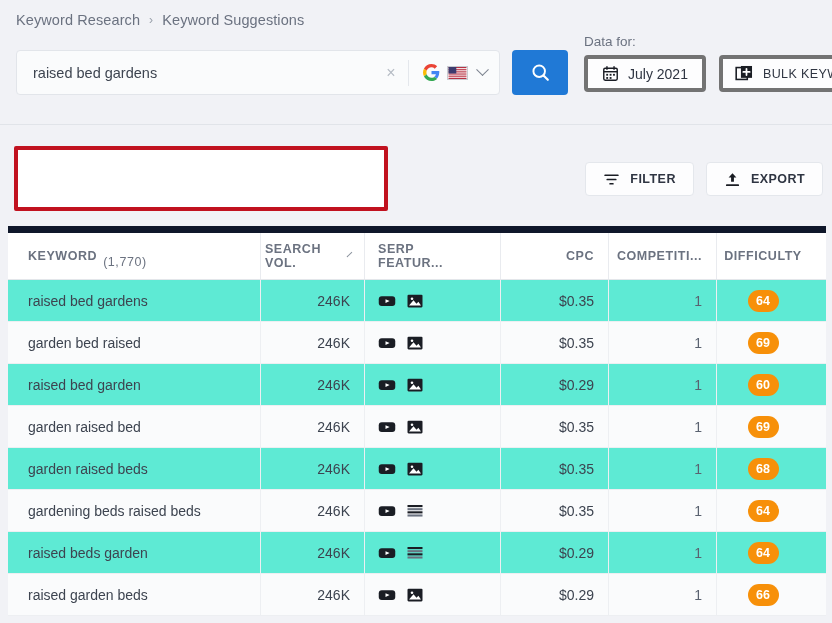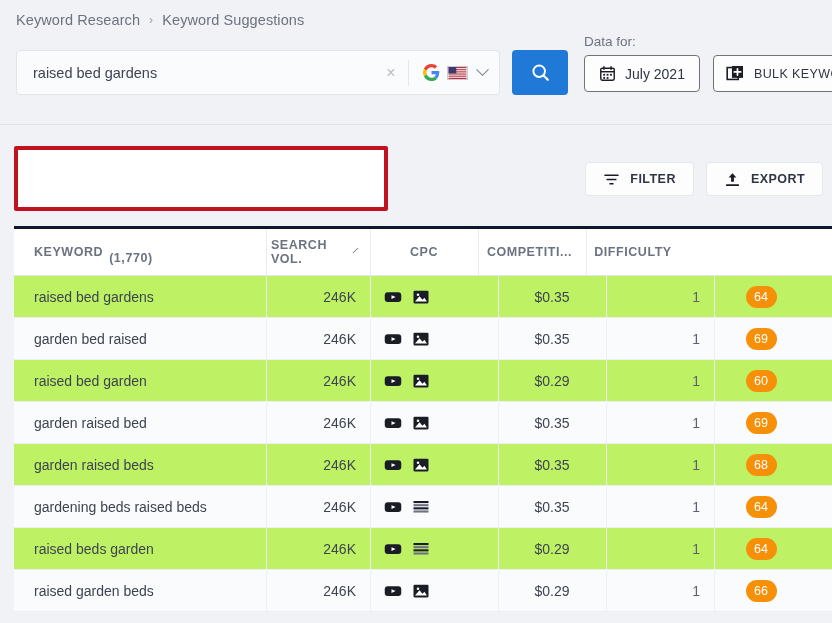--- a/index.html
+++ b/index.html
@@ -102,21 +102,21 @@
   }
   .datafor-label {
     font-size: 13.5px;
     color: #6b7280;
     margin-bottom: 6px;
   }
   .datafor-row { display: flex; align-items: center; }
   .pillbtn {
     height: 37px;
     background: #fdfdfe;
-    border: 1px solid #737373;
+    border: 4px solid #737373;
     border-radius: 4px;
     display: flex; align-items: center;
     gap: 9px;
     padding: 0 14px;
     cursor: pointer;
     white-space: nowrap;
   }
   .pillbtn .txt {
     font-size: 14px;
     color: #2f3542;
@@ -201,24 +201,24 @@
   }
   .actbtn .txt {
     font-size: 12.5px;
     letter-spacing: .45px;
     color: #2f3542;
   }
 
   
   .table {
     position: absolute;
-    left: 14px; top: 226px;
+    left: 8px; top: 226px;
     width: 818px;
-    background: #bef264;
-    border-top: 3px solid #0f172a;
+    background: #5eead4;
+    border-top: 7px solid #0f172a;
   }
   .trow {
     display: flex;
     height: 42px;
     align-items: stretch;
     border-bottom: 1px solid #edeff2;
   }
   .thead {
     height: 47px;
     background: #ffffff;
@@ -233,32 +233,32 @@
   .cell + .cell::before {
     content: "";
     position: absolute;
     left: 0; top: 0; bottom: 0;
     width: 1px;
     background: #edeff2;
   }
   .c-keyword { width: 252px; padding-left: 20px; }
   .c-vol     { width: 104px; justify-content: flex-end; gap: 20px; }
   .c-serp    { width: 128px; gap: 10px; padding-left: 14px; }
-  .c-cpc     { width: 108px; justify-content: center; }
+  .c-cpc     { width: 108px; justify-content: flex-end; margin-left: 8px; }
   .c-comp    { width: 108px; justify-content: flex-end; }
   .c-diff    { width: 94px; justify-content: center; }
 
   .thead .cell {
     font-size: 12.5px;
     letter-spacing: .55px;
     color: #6b7280;
     font-weight: bold;
   }
   .thead .cell::before { background: #e9ebef; }
-  .hdr-count { font-weight: bold; margin-left: 6px; color: #6b7280; margin-top: 12px; }
+  .hdr-count { font-weight: normal; margin-left: 6px; color: #6b7280; margin-top: 12px; }
   .sortchev {
     width: 7px; height: 7px;
     border-right: 1.5px solid #8d949f;
     border-bottom: 1.5px solid #8d949f;
     transform: rotate(45deg);
     margin-left: 8px;
     margin-top: -3px;
   }
 
   .kw {
@@ -272,21 +272,21 @@
   .num-light {
     font-size: 14px;
     color: #5a6270;
   }
   .badge {
     min-width: 31px; height: 22px;
     border-radius: 11px;
     background: #f79009;
     color: #ffffff;
     font-size: 12.5px;
-    font-weight: normal;
+    font-weight: bold;
     display: flex; align-items: center; justify-content: center;
     padding: 0 7px;
   }
 
   .icn { display: block; }
 </style>
 </head>
 <body>
 
 <div id="app">
@@ -389,20 +389,23 @@
 
     <div class="trow thead">
       <div class="cell c-keyword">
         <span>KEYWORD</span>
         <span class="hdr-count">(1,770)</span>
       </div>
       <div class="cell c-vol">
         <span>SEARCH VOL.</span>
         <span class="sortchev"></span>
       </div>
+      <div class="cell c-serp">
+        <span>SERP FEATUR...</span>
+      </div>
       <div class="cell c-cpc">
         <span>CPC</span>
       </div>
       <div class="cell c-comp">
         <span>COMPETITI...</span>
       </div>
       <div class="cell c-diff">
         <span>DIFFICULTY</span>
       </div>
     </div>

